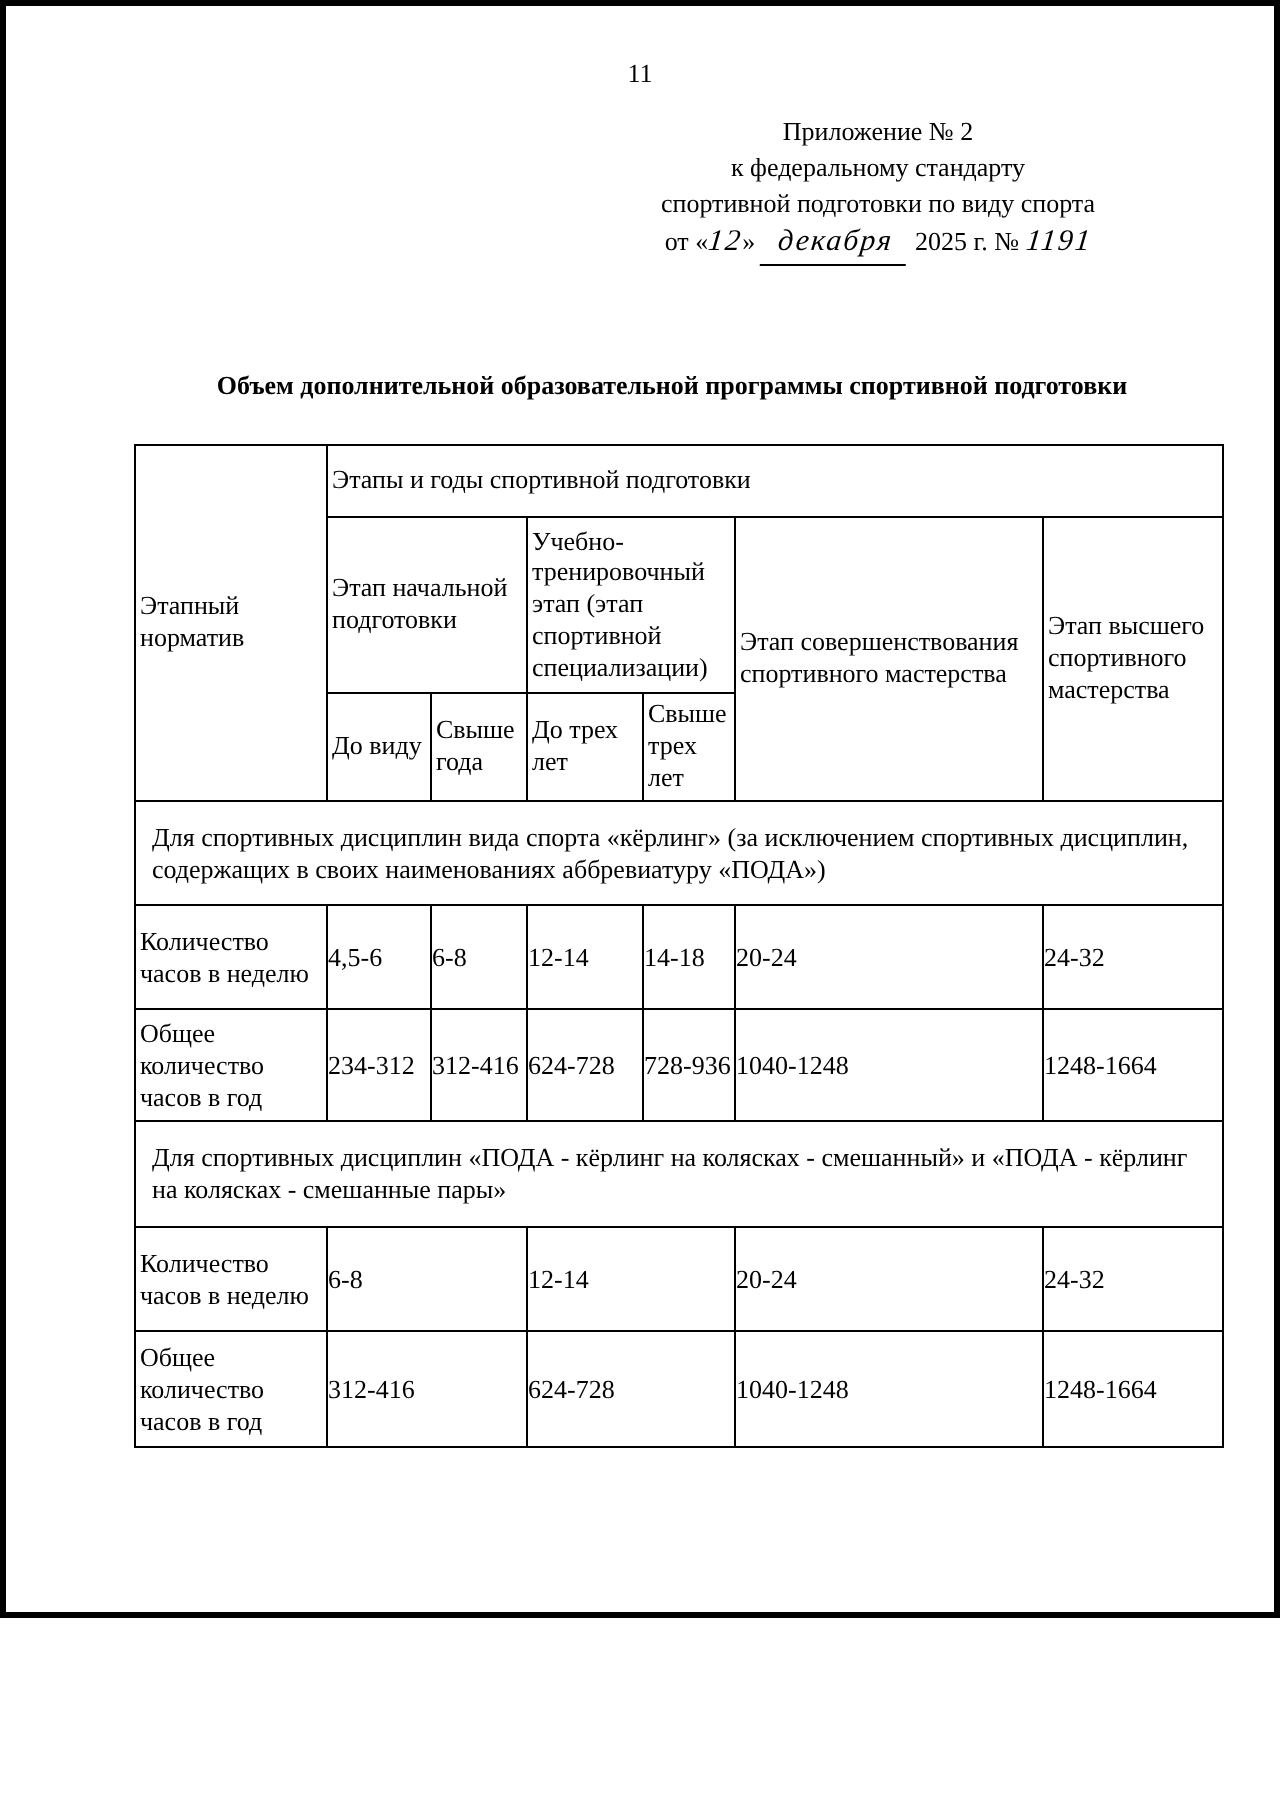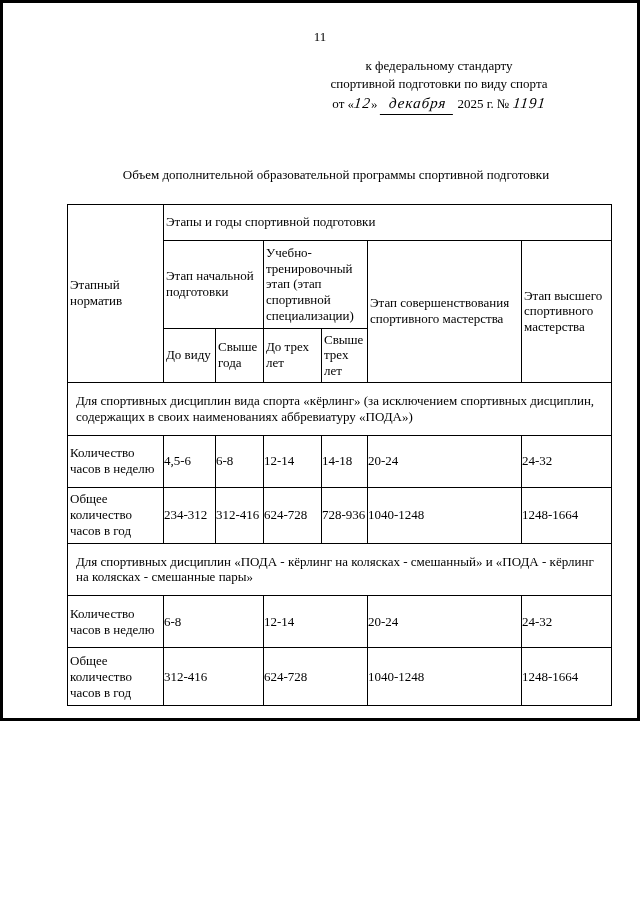--- a/index.html
+++ b/index.html
@@ -3,21 +3,21 @@
 <meta charset="utf-8">
 <style>
   * { box-sizing: border-box; }
   html, body { margin: 0; padding: 0; background: #fff; }
   body {
     width: 640px; height: 905px;
     font-family: "Liberation Serif", "DejaVu Serif", serif;
     color: #000;
   }
   .page {
-    width: 640px; height: 721px;
+    width: 640px; height: 809px;
     border: 3px solid #000;
     padding-top: 26px;
     overflow: hidden;
     background: #fff;
   }
   .page-number {
     text-align: center;
     font-size: 13px;
   }
   .appendix {
@@ -34,21 +34,21 @@
     letter-spacing: 1px;
     display: inline-block;
     transform: skewX(-6deg);
   }
   .hw.u {
     border-bottom: 1px solid #000;
     padding: 0 8px;
   }
   .doc-title {
     font-size: 13px;
-    font-weight: normal;
+    font-weight: bold;
     text-align: center;
     margin: 52px 30px 0 62px;
     line-height: 1.25;
   }
   table.doc-table {
     border-collapse: collapse;
     table-layout: fixed;
     width: 544px;
     margin: 21px 0 0 64px;
     font-size: 13px;
@@ -72,20 +72,21 @@
   td.cap { padding: 10px 8px; }
 </style>
 </head>
 <body>
 
 <div class="page">
 
   <div class="page-number">11</div>
 
   <div class="appendix">
+    <div>Приложение № 2</div>
     <div>к федеральному стандарту</div>
     <div>спортивной подготовки по виду спорта</div>
     <div class="date-line"><span>от «</span><span class="hw">12</span><span>»</span> <span class="hw u">декабря</span> <span>2025 г. №</span> <span class="hw">1191</span></div>
   </div>
 
   <div class="doc-title">Объем дополнительной образовательной программы спортивной подготовки</div>
 
   <table class="doc-table">
     <colgroup>
       <col style="width:96px">

